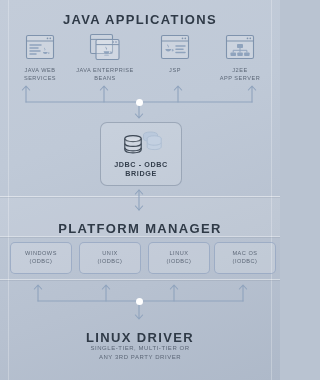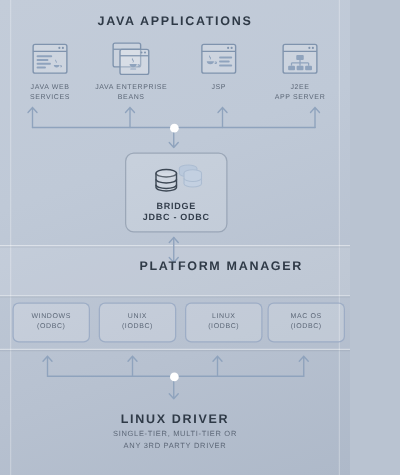--- a/index.html
+++ b/index.html
@@ -38,21 +38,21 @@
     top: 0; width: 1px; height: 380px;
     background: rgba(255,255,255,0.26);
   }
 
   
   .heading {
     position: absolute;
     width: 280px;
     text-align: center;
     color: #2f3a47;
-    font-size: 10px;
+    font-size: 13px;
     font-weight: bold;
     letter-spacing: 1.35px;
   }
   .subheading {
     position: absolute;
     width: 280px;
     text-align: center;
     color: #5c6777;
     font-size: 6px;
     letter-spacing: 0.55px;
@@ -290,36 +290,36 @@
 
         <g fill="rgba(255,255,255,0.16)" stroke="#3c4754" stroke-width="1.15">
           <ellipse cx="14" cy="8.6" rx="8.2" ry="3.0"></ellipse>
           <path d="M5.8 8.6 v11.2 c0 1.66 3.67 3.0 8.2 3.0 s8.2-1.34 8.2-3.0 V8.6"></path>
           <path d="M5.8 13.4 c0 1.66 3.67 3.0 8.2 3.0 s8.2-1.34 8.2-3.0" fill="none"></path>
           <path d="M5.8 17.8 c0 1.66 3.67 3.0 8.2 3.0 s8.2-1.34 8.2-3.0" fill="none"></path>
         </g>
       </svg>
     </div>
     <div class="label">
+      <div>JDBC - ODBC</div>
       <div>BRIDGE</div>
-      <div>JDBC - ODBC</div>
     </div>
   </div>
 
   <div class="connector" style="top:188px;">
     <svg width="280" height="26" viewBox="0 0 280 26">
       <g stroke="#8fa3bd" stroke-width="1.1" fill="none" stroke-linecap="round" stroke-linejoin="round">
         <path d="M139 2 L139 22"></path>
         <path d="M135.4 6 L139 2 L142.6 6"></path>
         <path d="M135.4 18 L139 22 L142.6 18"></path>
       </g>
     </svg>
   </div>
 
-  <div class="heading" style="top:208px;padding-left:37px;">PLATFORM MANAGER</div>
+  <div class="heading" style="top:221px;">PLATFORM MANAGER</div>
 
   <div class="plat" style="left:10px;">
     <div class="ptext">
       <div>WINDOWS</div>
       <div>(ODBC)</div>
     </div>
   </div>
   <div class="plat" style="left:79px;">
     <div class="ptext">
       <div>UNIX</div>

